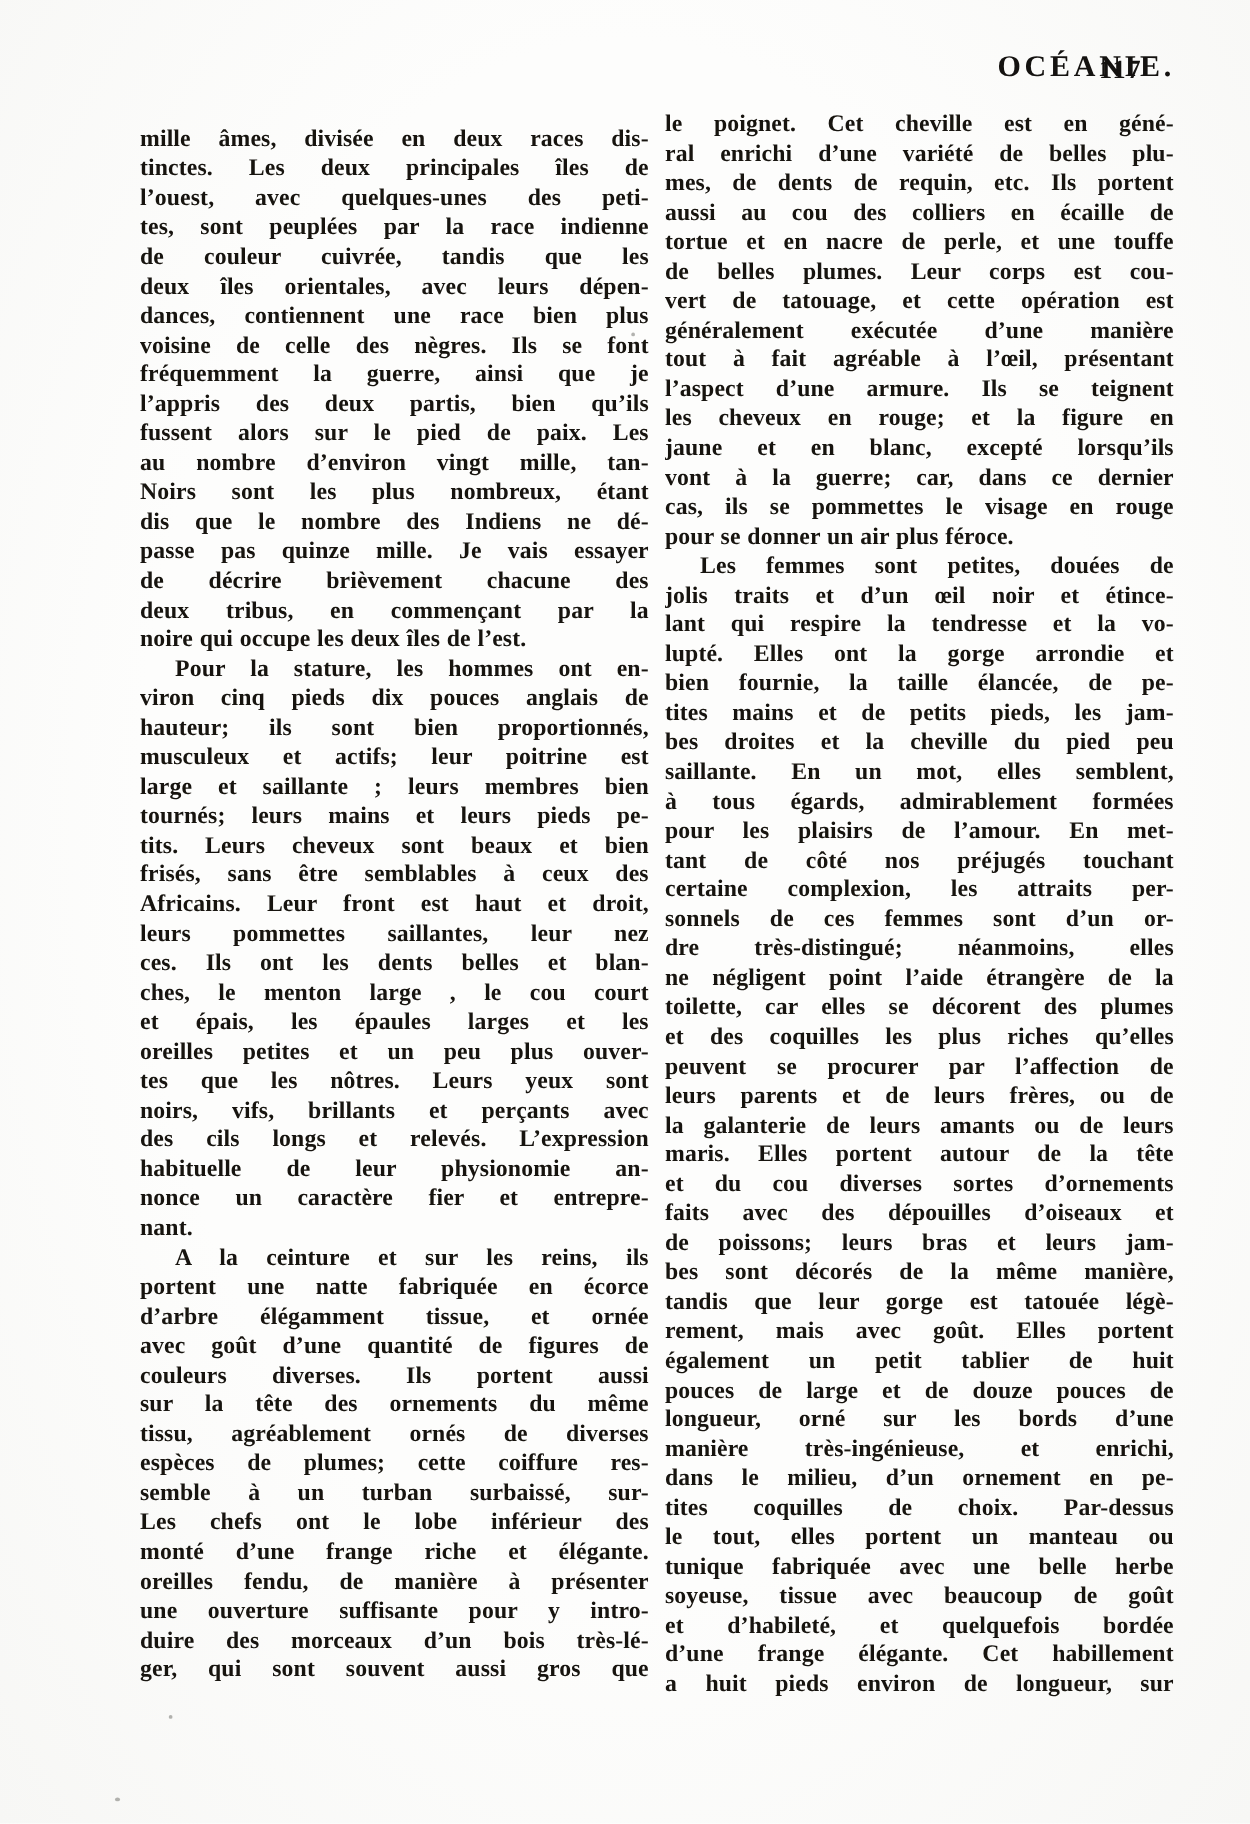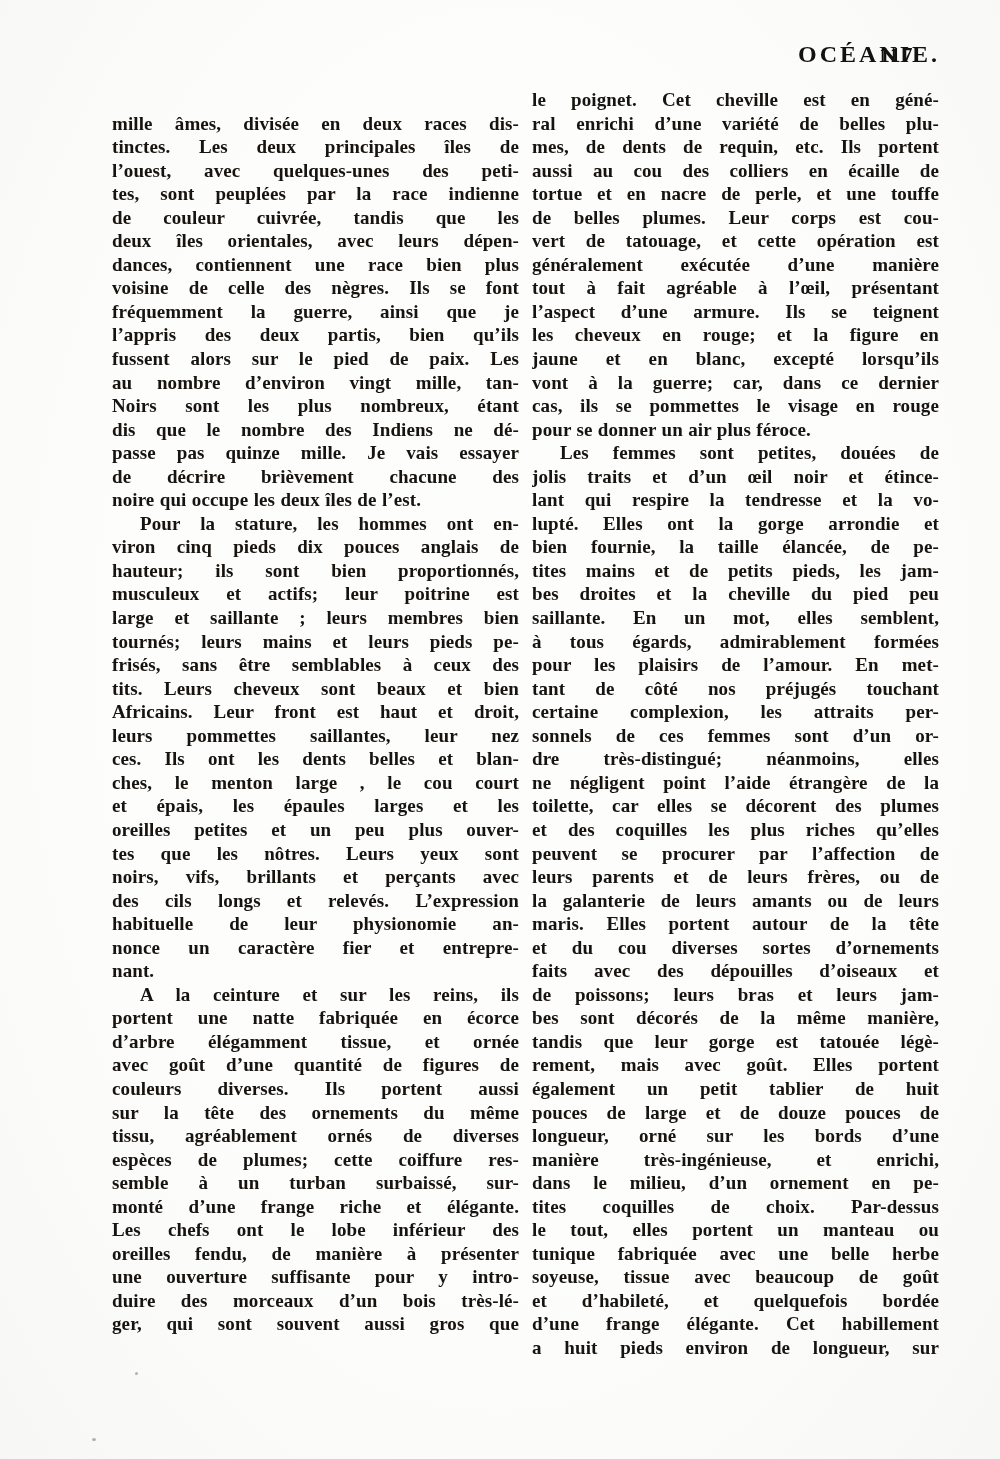--- a/index.html
+++ b/index.html
@@ -93,29 +93,30 @@
         <div class="line">dances, contiennent une race bien plus</div>
         <div class="line">voisine de celle des nègres. Ils se font</div>
         <div class="line">fréquemment la guerre, ainsi que je</div>
         <div class="line">l’appris des deux partis, bien qu’ils</div>
         <div class="line">fussent alors sur le pied de paix. Les</div>
         <div class="line">au nombre d’environ vingt mille, tan-</div>
         <div class="line">Noirs sont les plus nombreux, étant</div>
         <div class="line">dis que le nombre des Indiens ne dé-</div>
         <div class="line">passe pas quinze mille. Je vais essayer</div>
         <div class="line">de décrire brièvement chacune des</div>
+        <div class="line">deux tribus, en commençant par la</div>
         <div class="line end">noire qui occupe les deux îles de l’est.</div>
         <div class="line indent">Pour la stature, les hommes ont en-</div>
         <div class="line">viron cinq pieds dix pouces anglais de</div>
         <div class="line">hauteur; ils sont bien proportionnés,</div>
         <div class="line">musculeux et actifs; leur poitrine est</div>
         <div class="line">large et saillante ; leurs membres bien</div>
         <div class="line">tournés; leurs mains et leurs pieds pe-</div>
+        <div class="line">tits. Leurs cheveux sont beaux et bien</div>
         <div class="line">frisés, sans être semblables à ceux des</div>
-        <div class="line">tits. Leurs cheveux sont beaux et bien</div>
         <div class="line">Africains. Leur front est haut et droit,</div>
         <div class="line">leurs pommettes saillantes, leur nez</div>
         <div class="line">ces. Ils ont les dents belles et blan-</div>
         <div class="line">ches, le menton large , le cou court</div>
         <div class="line">et épais, les épaules larges et les</div>
         <div class="line">oreilles petites et un peu plus ouver-</div>
         <div class="line">tes que les nôtres. Leurs yeux sont</div>
         <div class="line">noirs, vifs, brillants et perçants avec</div>
         <div class="line">des cils longs et relevés. L’expression</div>
         <div class="line">habituelle de leur physionomie an-</div>
@@ -123,22 +124,22 @@
         <div class="line end">nant.</div>
         <div class="line indent">A la ceinture et sur les reins, ils</div>
         <div class="line">portent une natte fabriquée en écorce</div>
         <div class="line">d’arbre élégamment tissue, et ornée</div>
         <div class="line">avec goût d’une quantité de figures de</div>
         <div class="line">couleurs diverses. Ils portent aussi</div>
         <div class="line">sur la tête des ornements du même</div>
         <div class="line">tissu, agréablement ornés de diverses</div>
         <div class="line">espèces de plumes; cette coiffure res-</div>
         <div class="line">semble à un turban surbaissé, sur-</div>
+        <div class="line">Les chefs ont le lobe inférieur des</div>
         <div class="line">monté d’une frange riche et élégante.</div>
-        <div class="line">Les chefs ont le lobe inférieur des</div>
         <div class="line">oreilles fendu, de manière à présenter</div>
         <div class="line">une ouverture suffisante pour y intro-</div>
         <div class="line">duire des morceaux d’un bois très-lé-</div>
         <div class="line">ger, qui sont souvent aussi gros que</div>
       </div>
     <div class="column">
         <div class="line">le poignet. Cet cheville est en géné-</div>
         <div class="line">ral enrichi d’une variété de belles plu-</div>
         <div class="line">mes, de dents de requin, etc. Ils portent</div>
         <div class="line">aussi au cou des colliers en écaille de</div>

